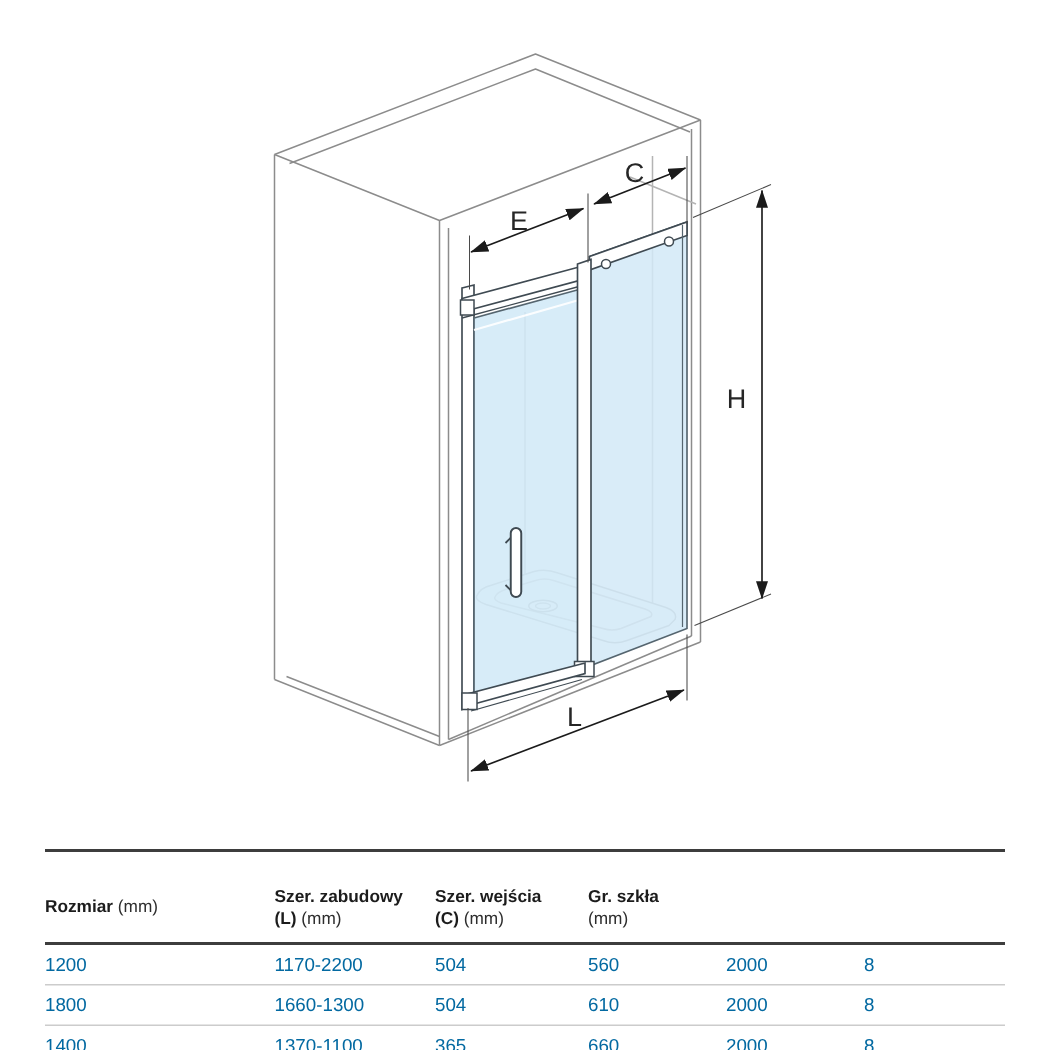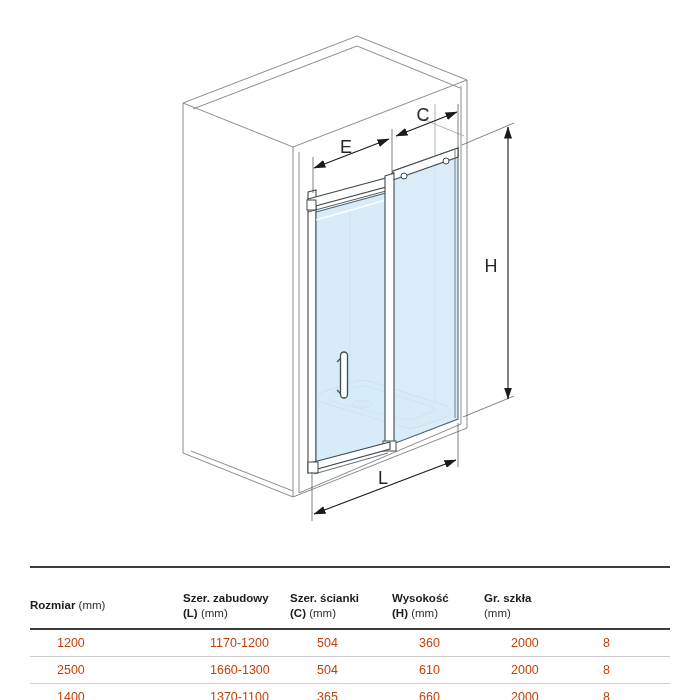--- a/index.html
+++ b/index.html
@@ -11,21 +11,21 @@
   #spec-table{position:absolute;left:30px;top:566px;width:640px;}
   .thead{display:grid;grid-template-columns:153px 107px 102px 92px 92px 94px;
          border-top:2px solid #3d3d3d;border-bottom:2px solid #3d3d3d;
          padding:21px 0 6px 0;min-height:33px;align-items:center;}
   .thead .hcell{font-size:11.5px;line-height:1.3;color:#1c1c1c;padding-right:8px;}
   .hcell b{font-weight:bold;}
   .hcell .unit{font-weight:normal;color:#2d2d2d;}
   .trow{display:grid;grid-template-columns:153px 107px 102px 92px 92px 94px;
         height:26px;align-items:center;border-bottom:1px solid #cccccc;}
   .trow:last-child{border-bottom:2px solid #b5b5b5;}
-  .tcell{font-size:12.5px;color:#c2410c;padding-right:8px;margin-left:27px;}
+  .tcell{font-size:12.5px;color:#0369a1;padding-right:8px;}
 </style>
 </head>
 <body>
 
 <div id="stage">
 
   <svg width="700" height="560" viewBox="0 0 700 560">
     <defs>
       <marker id="arr" viewBox="0 0 12 8" refX="11.5" refY="4" markerWidth="12" markerHeight="8" orient="auto-start-reverse" markerUnits="userSpaceOnUse">
         <path d="M0,0 L12,4 L0,8 z" fill="#1b1b1b"></path>
@@ -129,35 +129,34 @@
       <text x="491" y="272">H</text>
       <text x="383" y="484">L</text>
     </g>
   </svg>
 
   
   <div id="spec-table">
     <div class="thead" id="thead">
         <div class="hcell"><b>Rozmiar</b><span class="unit"> (mm)</span></div>
         <div class="hcell"><b>Szer. zabudowy</b><br><b>(L) </b><span class="unit">(mm)</span></div>
-        <div class="hcell"><b>Szer. ścianki</b><br><b>(C) </b><span class="unit">(mm)</span></div>
-        <div class="hcell"><b>Wysokość</b><br><b>(H) </b><span class="unit">(mm)</span></div>
+        <div class="hcell"><b>Szer. wejścia</b><br><b>(C) </b><span class="unit">(mm)</span></div>
         <div class="hcell"><b>Gr. szkła</b><br><span class="unit">(mm)</span></div>
       </div>
     <div id="tbody">
         <div class="trow">
           <div class="tcell">1200</div>
-          <div class="tcell">1170-1200</div>
+          <div class="tcell">1170-2200</div>
           <div class="tcell">504</div>
-          <div class="tcell">360</div>
+          <div class="tcell">560</div>
           <div class="tcell">2000</div>
           <div class="tcell">8</div>
         </div>
         <div class="trow">
-          <div class="tcell">2500</div>
+          <div class="tcell">1800</div>
           <div class="tcell">1660-1300</div>
           <div class="tcell">504</div>
           <div class="tcell">610</div>
           <div class="tcell">2000</div>
           <div class="tcell">8</div>
         </div>
         <div class="trow">
           <div class="tcell">1400</div>
           <div class="tcell">1370-1100</div>
           <div class="tcell">365</div>

